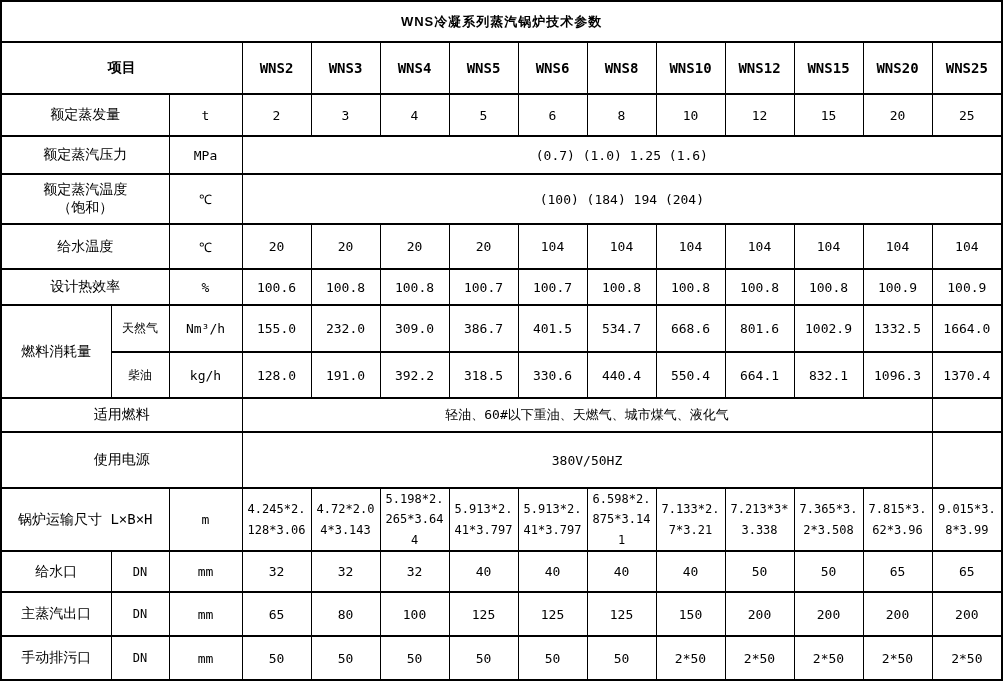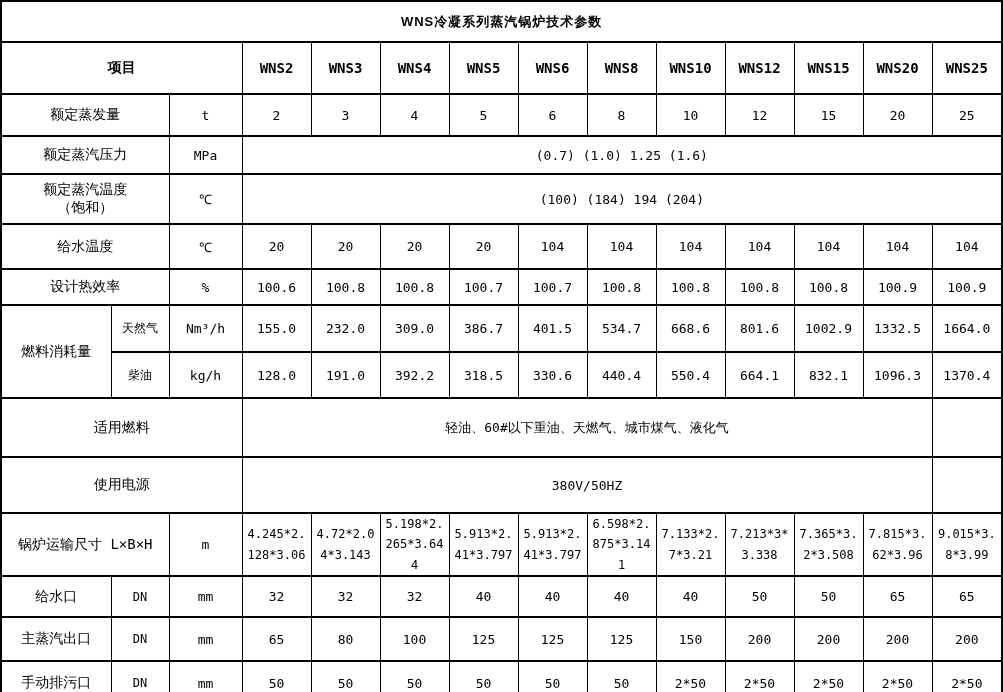--- a/index.html
+++ b/index.html
@@ -141,21 +141,21 @@
           <td>392.2</td>
           <td>318.5</td>
           <td>330.6</td>
           <td>440.4</td>
           <td>550.4</td>
           <td>664.1</td>
           <td>832.1</td>
           <td>1096.3</td>
           <td>1370.4</td>
         </tr>
-        <tr style="height: 59px;">
+        <tr style="height: 34px;">
           <td colspan="3" class="lbl">适用燃料</td>
           <td colspan="10" class="merged">轻油、60#以下重油、天燃气、城市煤气、液化气</td>
           <td></td>
         </tr>
         <tr style="height: 56px;">
           <td colspan="3" class="lbl">使用电源</td>
           <td colspan="10" class="merged">380V/50HZ</td>
           <td></td>
         </tr>
         <tr style="height: 50px;">

